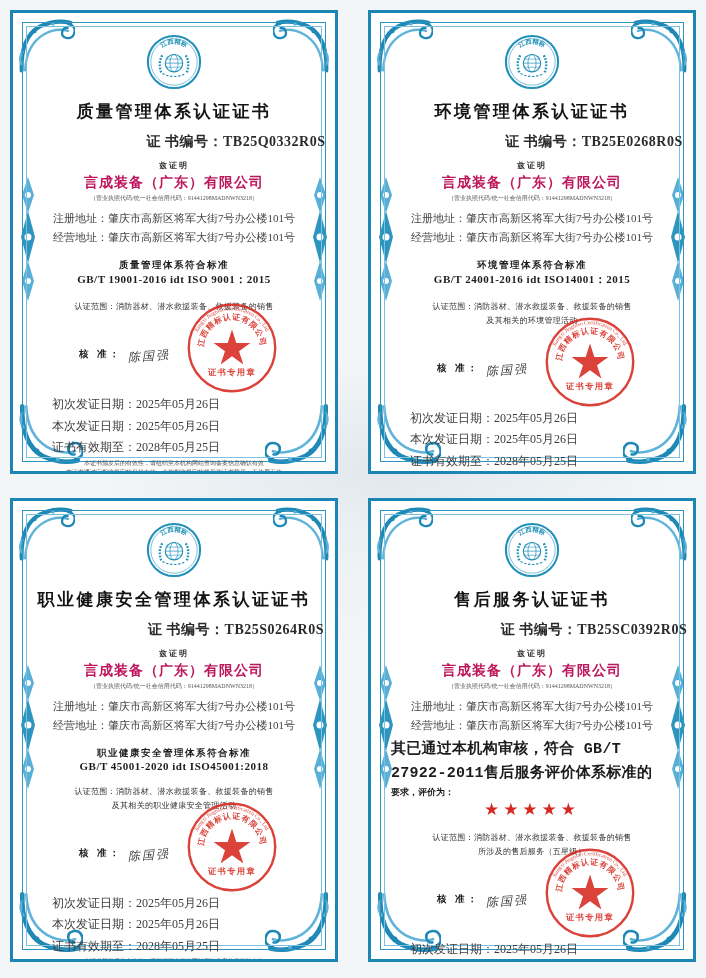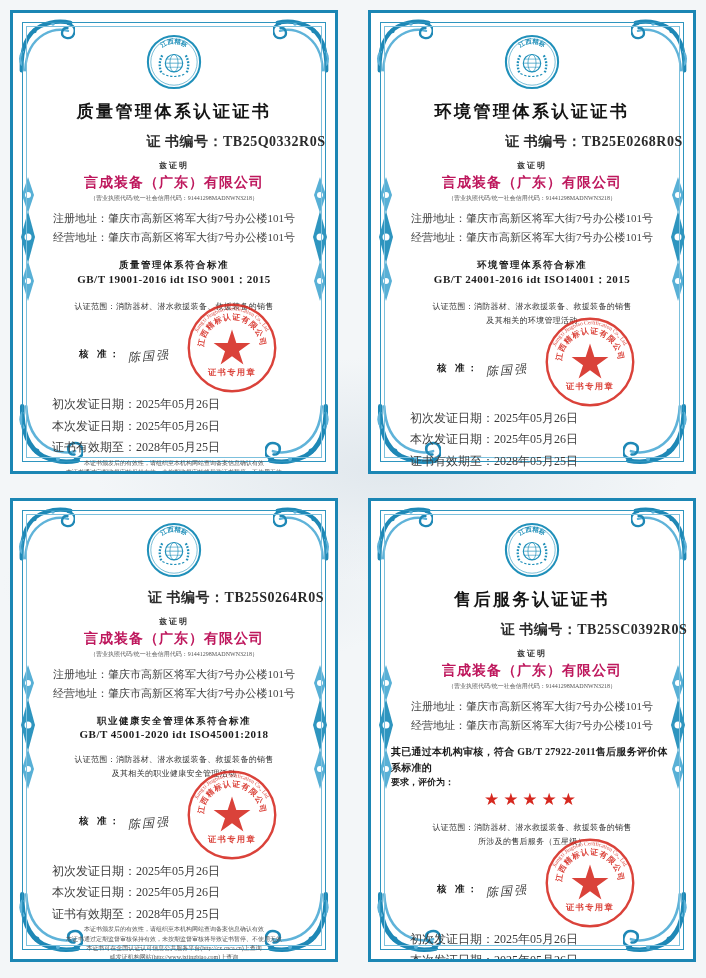--- a/index.html
+++ b/index.html
@@ -62,22 +62,22 @@
     margin-top:10px;align-self:center;transform:translateX(62px);
     font-size:14px;font-weight:bold;color:#2b2b2b;letter-spacing:.5px;
   }
   .certify{margin-top:9px;font-size:8px;font-weight:bold;color:#333;letter-spacing:2px;}
   .company{margin-top:3px;font-size:14px;font-weight:bold;letter-spacing:1px;color:#be185d;}
   .credit{margin-top:2px;font-size:6px;color:#555;}
   .addr{margin-top:6px;font-size:11px;color:#444;line-height:1.7;}
   .std-caption{margin-top:13px;font-size:9.5px;font-weight:bold;letter-spacing:1.5px;}
   .std-code{font-size:11px;font-weight:bold;letter-spacing:.5px;}
   .rating-para{
-    margin-top:10px;font-size:10px;font-weight:bold;line-height:1.6;
-    width:96%;text-align:left;letter-spacing:.3px;
+    margin-top:4px;font-size:15px;font-weight:bold;line-height:1.6;
+    width:96%;text-align:left;letter-spacing:.3px;font-family:Liberation Mono, monospace;
   }
   .rating-row{width:96%;display:flex;align-items:baseline;text-align:left;flex-direction:column;}
   .rating-label{font-size:9px;font-weight:bold;}
   .rating-text{flex:1;text-align:center;font-size:10px;font-weight:bold;letter-spacing:1px;}
   .stars{margin-top:2px;font-size:17px;letter-spacing:4px;line-height:1;
     font-family:"DejaVu Sans",sans-serif;}
   .scope{margin-top:13px;font-size:8px;color:#333;line-height:1.7;letter-spacing:.3px;}
   .approve-zone{
     position:relative;width:100%;height:74px;margin-top:4px;flex:0 0 auto;
   }
@@ -342,20 +342,21 @@
       </svg>
     <div class="frame-outer">
         <div class="frame-inner"></div>
       </div>
 
     <div class="content">
       <svg class="seal">
           <use href="#sym-seal"></use>
         </svg>
 
+      <div class="title">职业健康安全管理体系认证证书</div>
 
       <div class="cert-no">
         <span>证 书编号：</span><span>TB25S0264R0S</span>
       </div>
 
       <div class="certify">兹证明</div>
       <div class="company">言成装备（广东）有限公司</div>
       <div class="credit">（营业执照代码/统一社会信用代码：91441298MADNWN3218）</div>
       <div class="addr">
         <div>注册地址：肇庆市高新区将军大街7号办公楼101号</div>

